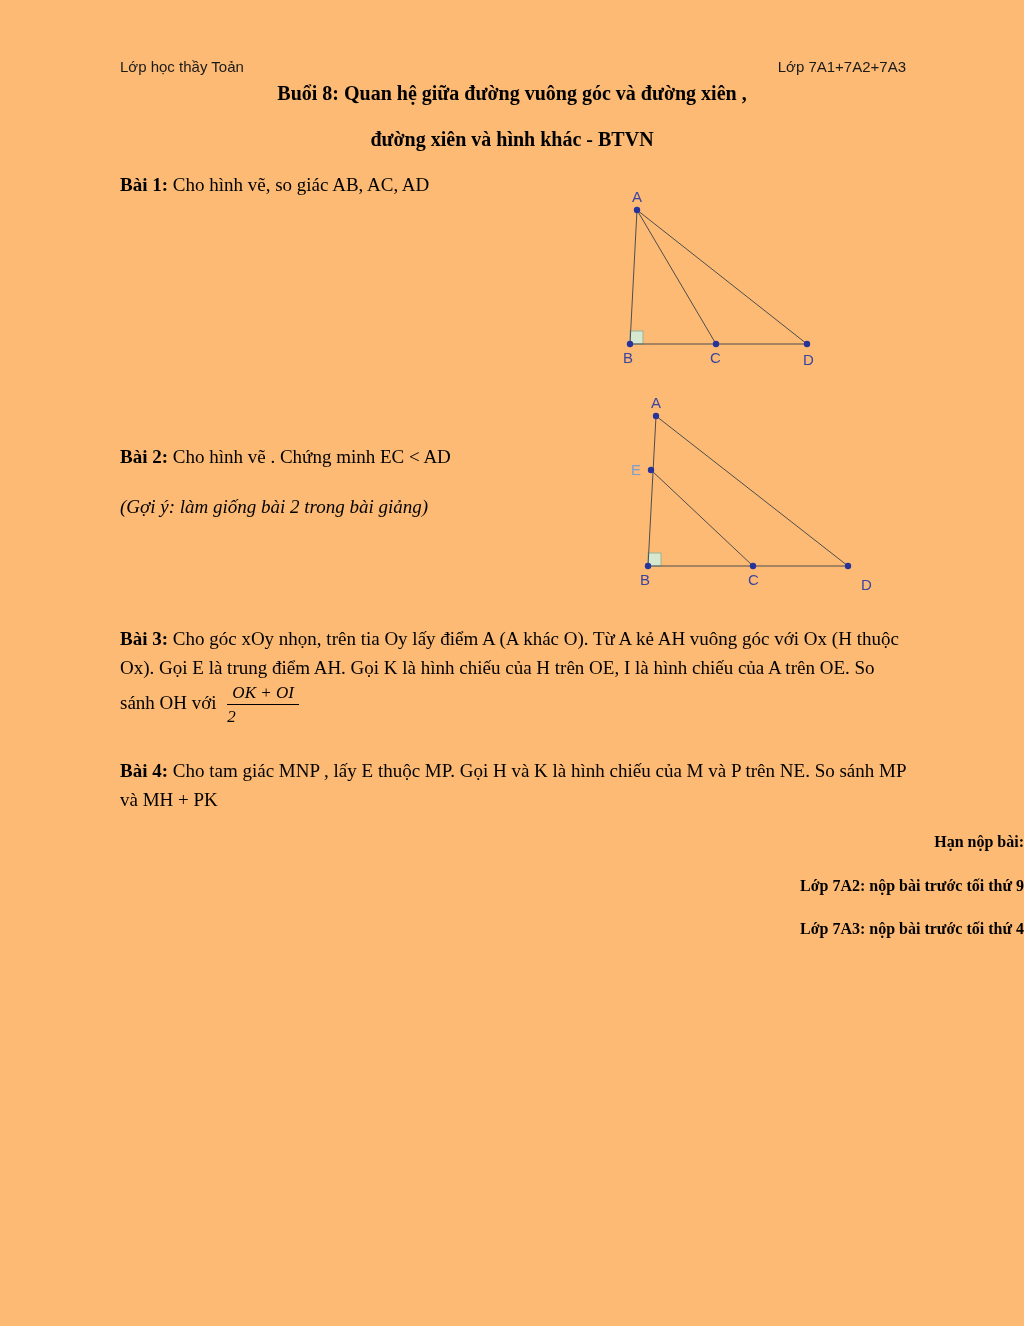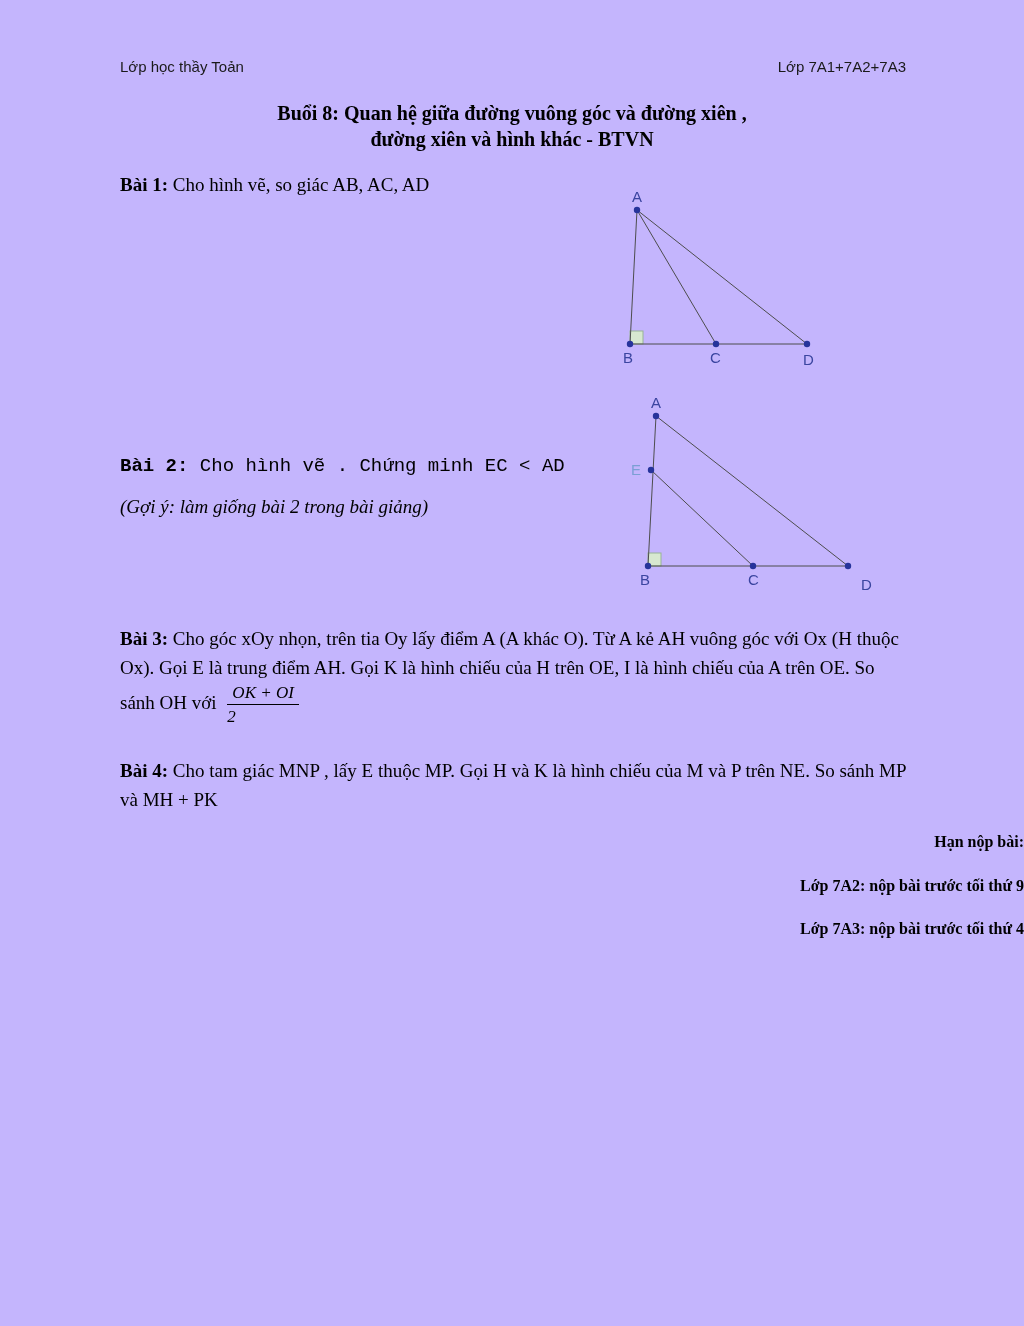--- a/index.html
+++ b/index.html
@@ -1,41 +1,41 @@
 <!DOCTYPE html>
 <html><head>
 <meta charset="utf-8">
 <style>
   html,body{margin:0;padding:0;background:#ffffff;}
   .page{
     position:relative;
     width:1024px;
     height:1326px;
-    background:#c4b5fd;
+    background:#fdba74;
     font-family:"Liberation Serif", serif;
     color:#000;
     overflow:hidden;
   }
   .header{
     position:absolute;
     top:58px; left:120px; right:118px;
     display:flex;
     justify-content:space-between;
     font-family:"Liberation Sans", sans-serif;
     font-size:15px;
     color:#1a1a1a;
   }
   .title{
     position:absolute;
     left:0; width:100%;
     text-align:center;
     font-weight:bold;
     font-size:20px;
   }
-  .title1{top:82px;margin-top:20px;}
+  .title1{top:82px;}
   .title2{top:128px;}
   .para{
     position:absolute;
     left:120px;
     width:792px;
     font-size:19px;
     line-height:29px;
   }
   .bold{font-weight:bold;}
   .italic{font-style:italic;}
@@ -96,21 +96,21 @@
     <circle class="pt" cx="45" cy="20" r="3.2"></circle>
     <circle class="pt" cx="38" cy="154" r="3.2"></circle>
     <circle class="pt" cx="124" cy="154" r="3.2"></circle>
     <circle class="pt" cx="215" cy="154" r="3.2"></circle>
     <text class="lbl" x="40" y="12">A</text>
     <text class="lbl" x="31" y="173">B</text>
     <text class="lbl" x="118" y="173">C</text>
     <text class="lbl" x="211" y="175">D</text>
   </svg>
 
-  <div class="para" style="top:452px;font-family:Liberation Mono, monospace;">
+  <div class="para" style="top:442px;">
     <span class="bold">Bài 2:</span><span> Cho hình vẽ . Chứng minh EC &lt; AD</span>
   </div>
   <div class="para italic" style="top:492px;">(Gợi ý: làm giống bài 2 trong bài giảng)</div>
 
   <svg class="fig" style="left:618px;top:398px;" width="265" height="205" viewBox="0 0 265 205">
     <rect class="ra" x="30" y="155" width="13" height="13"></rect>
     <line class="seg" x1="30" y1="168" x2="230" y2="168"></line>
     <line class="seg" x1="38" y1="18" x2="30" y2="168"></line>
     <line class="seg" x1="38" y1="18" x2="230" y2="168"></line>
     <line class="seg" x1="33" y1="72" x2="135" y2="168"></line>

